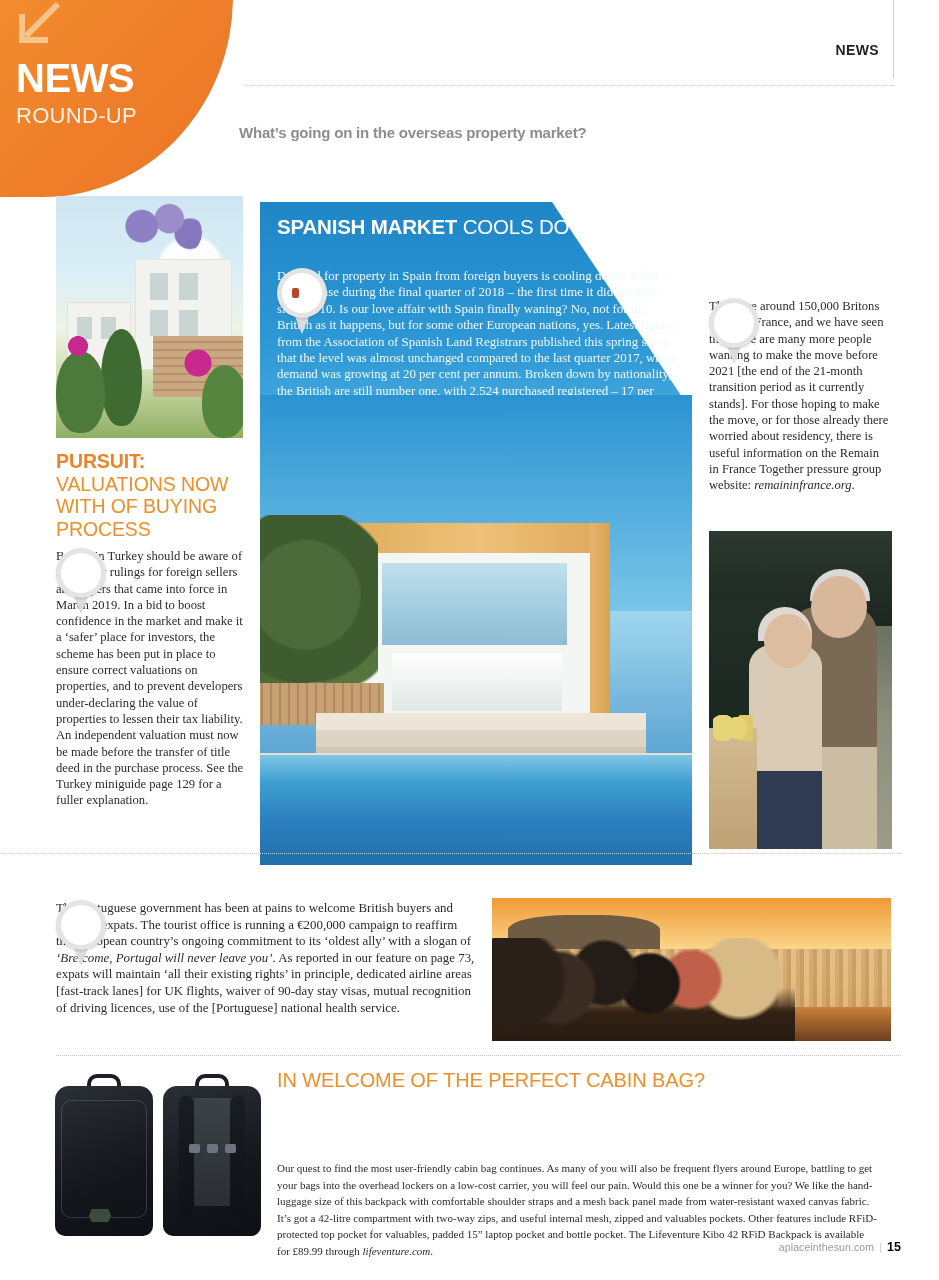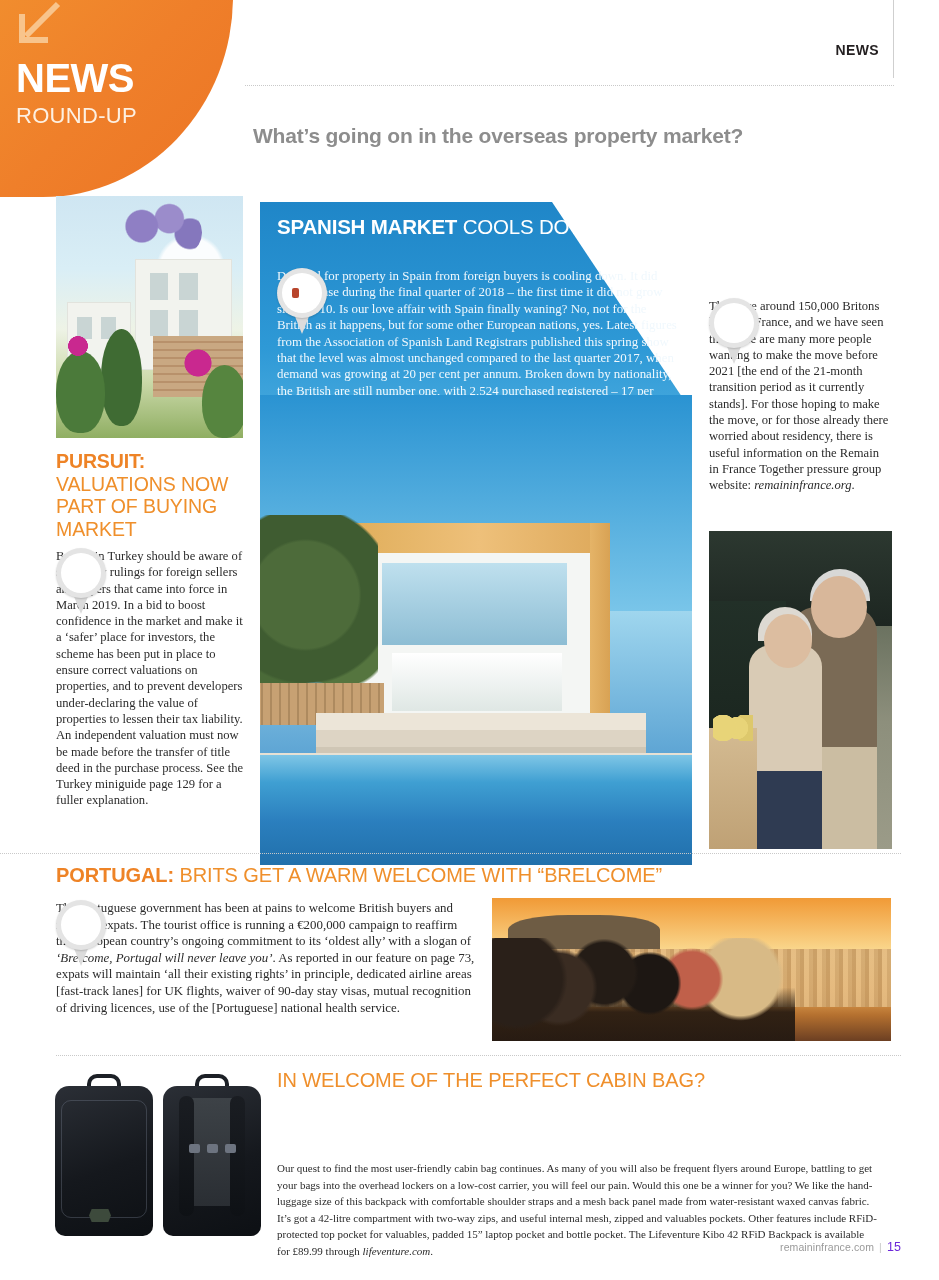--- a/index.html
+++ b/index.html
@@ -44,23 +44,23 @@
     color:#ffffff; letter-spacing:-.5px;
   }
   .badge-sub {
     position:absolute; left:58px; top:143px;
     font-family:"Liberation Sans", sans-serif;
     font-weight:normal; font-size:22px; line-height:22px;
     color:#fdf0e2; letter-spacing:.3px;
   }
 
   .kicker {
-    position:absolute; left:253px; top:124px;
-    font-family:"Liberation Sans", sans-serif;
-    font-weight:bold; font-size:21px; color:#8d8d8d; letter-spacing:-.2px;
+    position:absolute; left:239px; top:124px;
+    font-family:"Liberation Sans", sans-serif;
+    font-weight:bold; font-size:15px; color:#8d8d8d; letter-spacing:-.2px;
   }
 
   
   .turkey-photo {
     position:absolute; left:56px; top:196px; width:187px; height:242px;
     background:
       radial-gradient(circle at 72% 30%, rgba(255,255,255,.9) 0 14%, rgba(255,255,255,0) 16%),
       linear-gradient(#cfe6f2 0%, #d9eef6 30%, #eef3e6 55%, #cfdcae 75%, #8fae62 100%);
     overflow:hidden;
   }
@@ -346,21 +346,21 @@
   }
   .cb-body i { font-style:italic; }
 
   
   .footer {
     position:absolute; right:38px; top:1240px;
     font-family:"Liberation Sans", sans-serif;
     font-size:10.5px; color:#9a9a9a; letter-spacing:.1px;
   }
   .footer .sep { color:#c9c9c9; margin:0 5px; }
-  .footer .pg { color:#6d28d9; font-weight:normal; font-size:12.5px; }
+  .footer .pg { color:#000000; font-weight:bold; font-size:12.5px; }
 </style>
 </head>
 <body>
 
 <div class="page">
 
   <div class="hdr-rule-v"></div>
   <div class="hdr-news">NEWS</div>
   <div class="hdr-rule-h"></div>
 
@@ -386,21 +386,21 @@
     <div class="tp-w" style="left:24%;top:50%;width:8%;height:9%"></div>
     <div class="tp-stone"></div>
     <div class="tp-bush" style="left:24%;top:55%;width:22%;height:40%;background:#3f6b33"></div>
     <div class="tp-bush" style="left:0%;top:64%;width:26%;height:34%;background:#4b7a3a"></div>
     <div class="tp-bush" style="left:78%;top:70%;width:24%;height:30%;background:#56853f"></div>
     <div class="tp-flow" style="left:66%;top:58%;width:20%;height:22%;background:radial-gradient(circle,#c9288f 0 40%,rgba(0,0,0,0) 42%)"></div>
     <div class="tp-flow" style="left:4%;top:54%;width:16%;height:16%;background:radial-gradient(circle,#c9288f 0 40%,rgba(0,0,0,0) 42%)"></div>
     <div class="tp-flow" style="left:32%;top:2%;width:46%;height:26%;background:radial-gradient(circle at 30% 40%,#8f7fc4 0 22%,rgba(0,0,0,0) 24%),radial-gradient(circle at 62% 28%,#9b8ccb 0 20%,rgba(0,0,0,0) 22%),radial-gradient(circle at 86% 52%,#8577bd 0 18%,rgba(0,0,0,0) 20%)"></div>
   </div>
 
-  <div class="turkey-head sec-h"><b>PURSUIT:</b><span> VALUATIONS NOW PART OF BUYING MARKET</span></div>
+  <div class="turkey-head sec-h"><b>PURSUIT:</b><span> VALUATIONS NOW WITH OF BUYING PROCESS</span></div>
 
   <div class="turkey-body">
     <span class="pinfloat">
       <span class="pin">
         <span class="tail"></span>
         <span class="head">
             <span class="disc"><span class="flag-tr"><span class="cres"></span><span class="cres2"></span><span class="star">★</span></span></span>
           </span>
       </span>
     </span>
@@ -462,21 +462,20 @@
     <div class="fp-mhead"></div>
     <div class="fp-woman"></div>
     <div class="fp-whair"></div>
     <div class="fp-whead"></div>
     <div class="fp-crate"></div>
     <div class="fp-fruit"></div>
   </div>
 
   <div class="rule-a"></div>
 
-  <div class="pt-head sec-h" style="font-size:20px"><b>PORTUGAL:</b><span> BRITS GET A WARM WELCOME WITH “BRELCOME”</span></div>
 
   <div class="pt-body">
     <span class="pinfloat">
       <span class="pin">
         <span class="tail"></span>
         <span class="head">
             <span class="disc"><span class="flag-pt"><span class="sphere"></span></span></span>
           </span>
       </span>
     </span>
@@ -511,16 +510,16 @@
     </div>
   </div>
 
   <div class="cb-head sec-h" style="font-size:20px">IN WELCOME OF THE PERFECT CABIN BAG?</div>
 
   <div class="cb-body">
     <span>Our quest to find the most user-friendly cabin bag continues. As many of you will also be frequent flyers around Europe, battling to get your bags into the overhead lockers on a low-cost carrier, you will feel our pain. Would this one be a winner for you? We like the hand-luggage size of this backpack with comfortable shoulder straps and a mesh back panel made from water-resistant waxed canvas fabric.  It’s got a 42-litre compartment with two-way zips, and useful internal mesh, zipped and valuables pockets. Other features include RFiD-protected top pocket for valuables, padded 15” laptop pocket and bottle pocket. The Lifeventure Kibo 42 RFiD Backpack is available for £89.99 through </span><i>lifeventure.com</i><span>.</span>
   </div>
 
   <div class="footer">
-    <span>remaininfrance.com</span><span class="sep">|</span><span class="pg">15</span>
+    <span>aplaceinthesun.com</span><span class="sep">|</span><span class="pg">15</span>
   </div>
 
 </div>
 
 </body></html>

